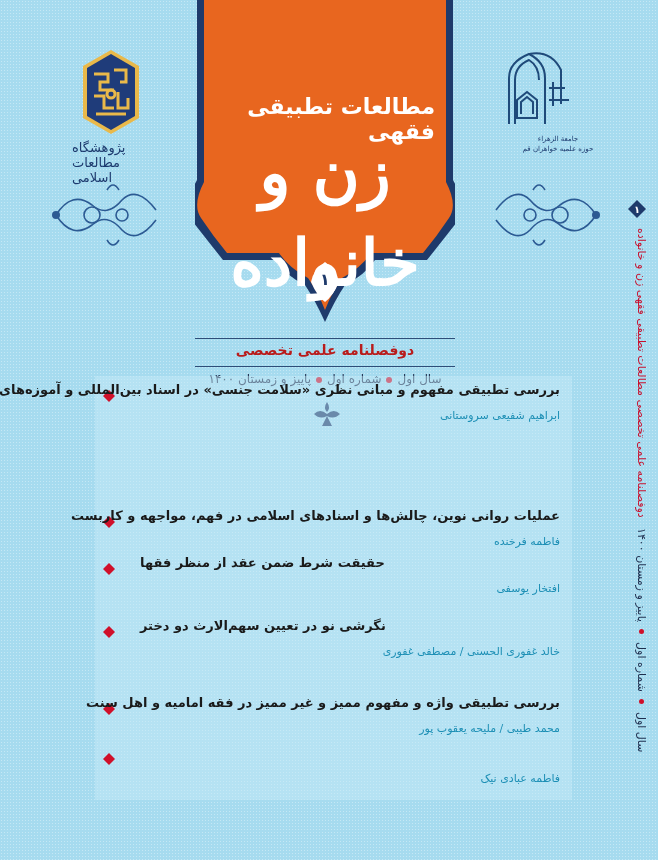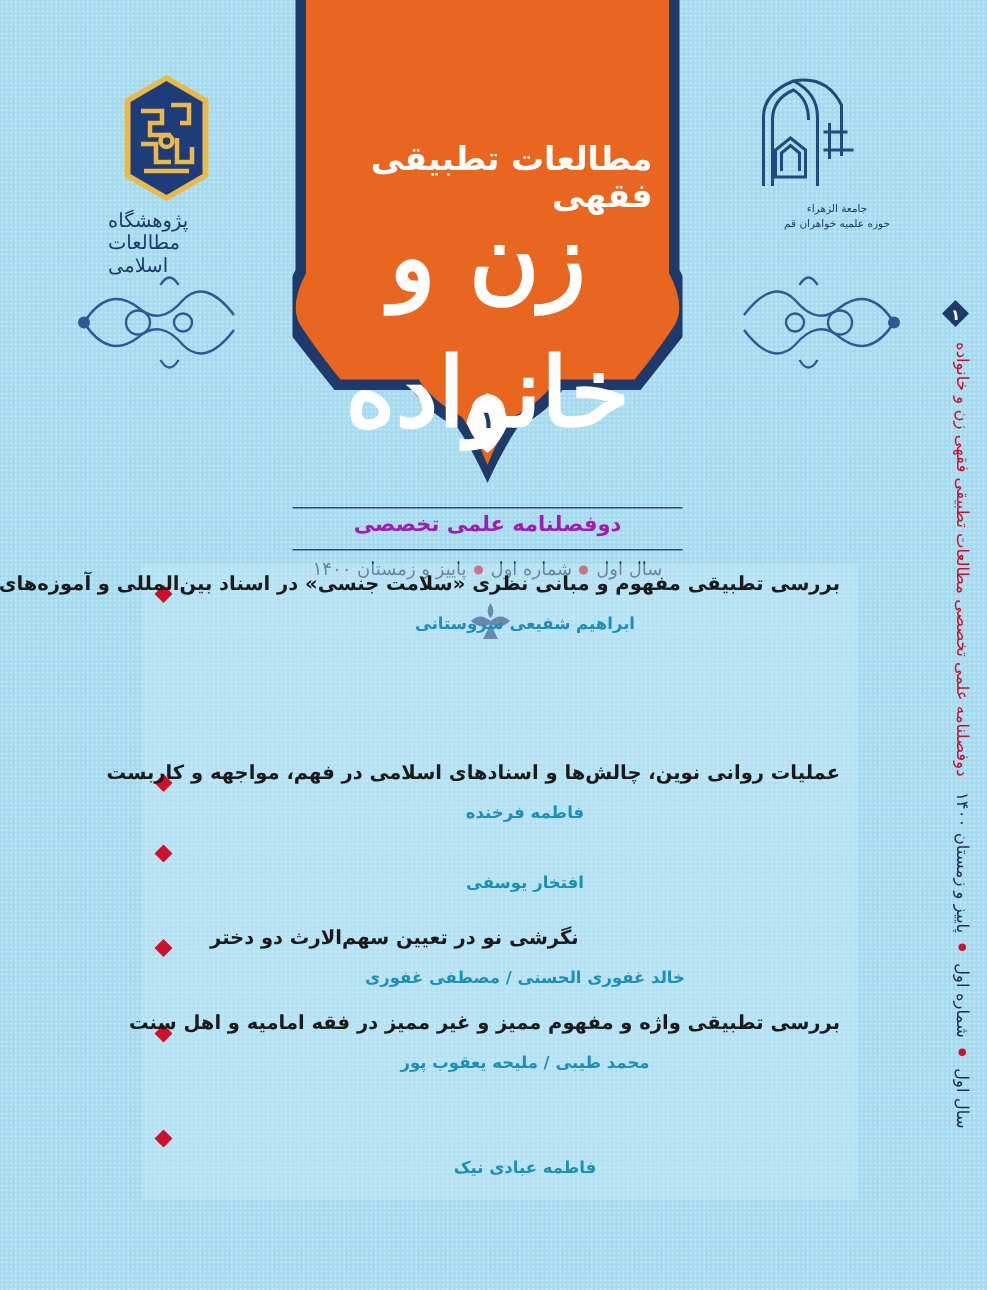--- a/index.html
+++ b/index.html
@@ -22,32 +22,32 @@
   .ornament { top: 170px; width: 110px; height: 90px; }
 
   
   .title-panel { left: 195px; top: 0; width: 260px; height: 330px; }
   .subtitle-top { left: 200px; top: 94px; width: 235px; text-align: right; color: #fff; font-size: 22px; font-weight: bold; direction: rtl; letter-spacing: 0.5px; }
   .main-title { left: 205px; top: 128px; width: 240px; text-align: center; color: #fff; font-size: 64px; font-weight: bold; font-family: "DejaVu Serif", serif; direction: rtl; line-height: 90px; }
   .issue-num { left: 310px; top: 270px; width: 30px; text-align: center; color: #1e3a6b; font-size: 16px; font-weight: bold; }
 
   
   .rule { left: 195px; width: 260px; height: 1px; background: #2d4d78; }
-  .type-label { left: 195px; top: 342px; width: 260px; text-align: center; color: #a21caf; font-size: 14px; font-weight: bold; direction: rtl; }
+  .type-label { left: 195px; top: 342px; width: 260px; text-align: center; color: #b91c1c; font-size: 14px; font-weight: bold; direction: rtl; }
   .issue-line { left: 195px; top: 372px; width: 260px; text-align: center; color: #1e2e4e; font-size: 12px; direction: rtl; }
   .issue-line .dot { display: inline-block; width: 6px; height: 6px; border-radius: 50%; background: #d0102a; margin: 0 5px; vertical-align: middle; }
   .small-ornament { left: 312px; top: 400px; width: 30px; height: 28px; }
 
   
   .articles { left: 95px; top: 376px; width: 477px; height: 424px; background: rgba(200,235,248,0.45); }
   .article { position: absolute; left: 0; width: 477px; height: 52px; }
   .diamond { position: absolute; left: 8px; top: 8px; width: 12px; height: 12px; }
   .art-title { position: absolute; left: 45px; top: 0; width: 420px; direction: rtl; text-align: left; font-size: 13px; font-weight: bold; color: #1a1a1a; white-space: nowrap; }
   .art-title span, .art-author span { unicode-bidi: plaintext; }
-  .art-author { position: absolute; left: 45px; top: 27px; width: 420px; direction: rtl; text-align: center; font-size: 11px; font-weight: bold; color: #1d8fb5; white-space: nowrap; }
+  .art-author { position: absolute; left: 45px; top: 27px; width: 420px; direction: rtl; text-align: right; font-size: 11px; font-weight: normal; color: #1d8fb5; white-space: nowrap; }
 
   
   .spine-badge { left: 628px; top: 200px; width: 18px; height: 18px; }
   .spine-text { left: 630px; top: 228px; width: 18px; height: 290px; writing-mode: vertical-rl; color: #c8102e; font-size: 11px; direction: rtl; white-space: nowrap; overflow: hidden; }
   .spine-date { left: 630px; top: 522px; width: 18px; height: 230px; writing-mode: vertical-rl; color: #1e2e4e; font-size: 11px; direction: rtl; white-space: nowrap; overflow: hidden; }
   .spine-date .dot { display: inline-block; width: 5px; height: 5px; border-radius: 50%; background: #d0102a; margin: 4px 0; }
 </style>
 </head>
 <body>
 
@@ -132,30 +132,31 @@
     <svg class="diamond" viewBox="0 0 12 12">
         <path d="M6,0 L12,6 L6,12 L0,6 Z" fill="#d0102a"></path>
       </svg>
     <div class="art-title"><span>عملیات روانی نوین، چالش‌ها و اسناد‌های اسلامی در فهم، مواجهه و کاربست</span></div>
     <div class="art-author"><span>فاطمه فرخنده</span></div>
   </div>
   <div class="article" style="top:179px">
     <svg class="diamond" viewBox="0 0 12 12">
         <path d="M6,0 L12,6 L6,12 L0,6 Z" fill="#d0102a"></path>
       </svg>
+    <div class="art-title"><span>حقیقت شرط ضمن عقد از منظر فقها</span></div>
     <div class="art-author"><span>افتخار یوسفی</span></div>
   </div>
   <div class="article" style="top:242px">
     <svg class="diamond" viewBox="0 0 12 12">
         <path d="M6,0 L12,6 L6,12 L0,6 Z" fill="#d0102a"></path>
       </svg>
     <div class="art-title"><span>نگرشی نو در تعیین سهم‌الارث دو دختر</span></div>
     <div class="art-author"><span>خالد غفوری الحسنی / مصطفی غفوری</span></div>
   </div>
-  <div class="article" style="top:299px">
+  <div class="article" style="top:319px">
     <svg class="diamond" viewBox="0 0 12 12">
         <path d="M6,0 L12,6 L6,12 L0,6 Z" fill="#d0102a"></path>
       </svg>
     <div class="art-title"><span>بررسی تطبیقی واژه و مفهوم ممیز و غیر ممیز در فقه امامیه و اهل سنت</span></div>
     <div class="art-author"><span>محمد طیبی / ملیحه یعقوب پور</span></div>
   </div>
   <div class="article" style="top:369px">
     <svg class="diamond" viewBox="0 0 12 12">
         <path d="M6,0 L12,6 L6,12 L0,6 Z" fill="#d0102a"></path>
       </svg>

